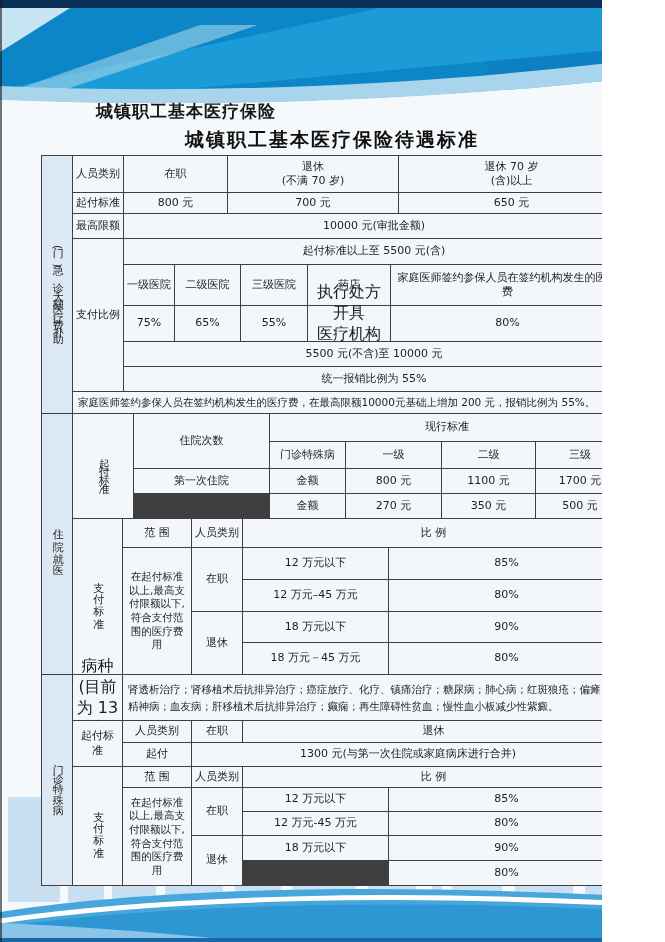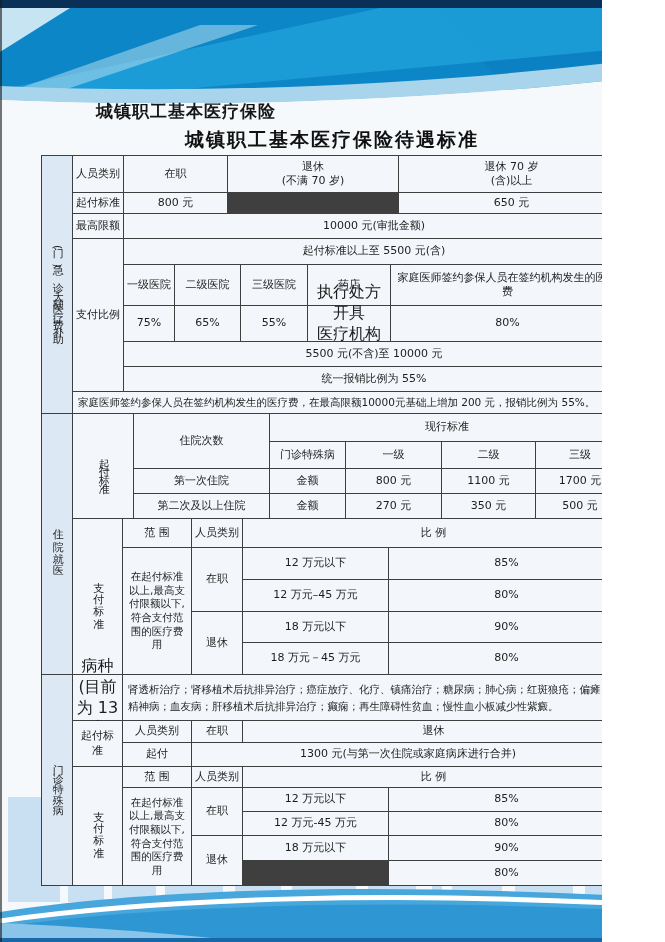--- a/index.html
+++ b/index.html
@@ -99,20 +99,21 @@
 
       <div class="c" style="grid-area:1/2/2/3">人员类别</div>
       <div class="c" style="grid-area:1/3/2/5">在职</div>
       <div class="c" style="grid-area:1/5/2/9">退休
 (不满 70 岁)</div>
       <div class="c" style="grid-area:1/9/2/10">退休 70 岁
 (含)以上</div>
 
       <div class="c" style="grid-area:2/2/3/3">起付标准</div>
       <div class="c" style="grid-area:2/3/3/5">800 元</div>
+      <div class="c" style="grid-area:2/5/3/9">700 元</div>
       <div class="c" style="grid-area:2/9/3/10">650 元</div>
 
       <div class="c" style="grid-area:3/2/4/3">最高限额</div>
       <div class="c" style="grid-area:3/3/4/10">10000 元(审批金额)</div>
 
       <div class="c" style="grid-area:4/2/9/3">支付比例</div>
       <div class="c" style="grid-area:4/3/5/10">起付标准以上至 5500 元(含)</div>
 
       <div class="c" style="grid-area:5/3/6/4">一级医院</div>
       <div class="c" style="grid-area:5/6/6/7">三级医院</div>
@@ -143,21 +144,20 @@
           <div class="c" style="grid-area:1/3/2/7">现行标准</div>
           <div class="c" style="grid-area:2/3/3/4">门诊特殊病</div>
           <div class="c" style="grid-area:2/4/3/5">一级</div>
           <div class="c" style="grid-area:2/5/3/6">二级</div>
           <div class="c" style="grid-area:2/6/3/7">三级</div>
           <div class="c" style="grid-area:3/2/4/3">第一次住院</div>
           <div class="c" style="grid-area:3/3/4/4">金额</div>
           <div class="c" style="grid-area:3/4/4/5">800 元</div>
           <div class="c" style="grid-area:3/5/4/6">1100 元</div>
           <div class="c" style="grid-area:3/6/4/7">1700 元</div>
-          <div class="c" style="grid-area:4/2/5/3">第二次及以上住院</div>
           <div class="c" style="grid-area:4/3/5/4">金额</div>
           <div class="c" style="grid-area:4/4/5/5">270 元</div>
           <div class="c" style="grid-area:4/5/5/6">350 元</div>
           <div class="c" style="grid-area:4/6/5/7">500 元</div>
         </div>
 
         <div class="g gB2">
           <div class="c v ls12" style="grid-area:1/1/6/2">支付标准</div>
           <div class="c" style="grid-area:1/2/2/3">范  围</div>
           <div class="c" style="grid-area:1/3/2/4">人员类别</div>

